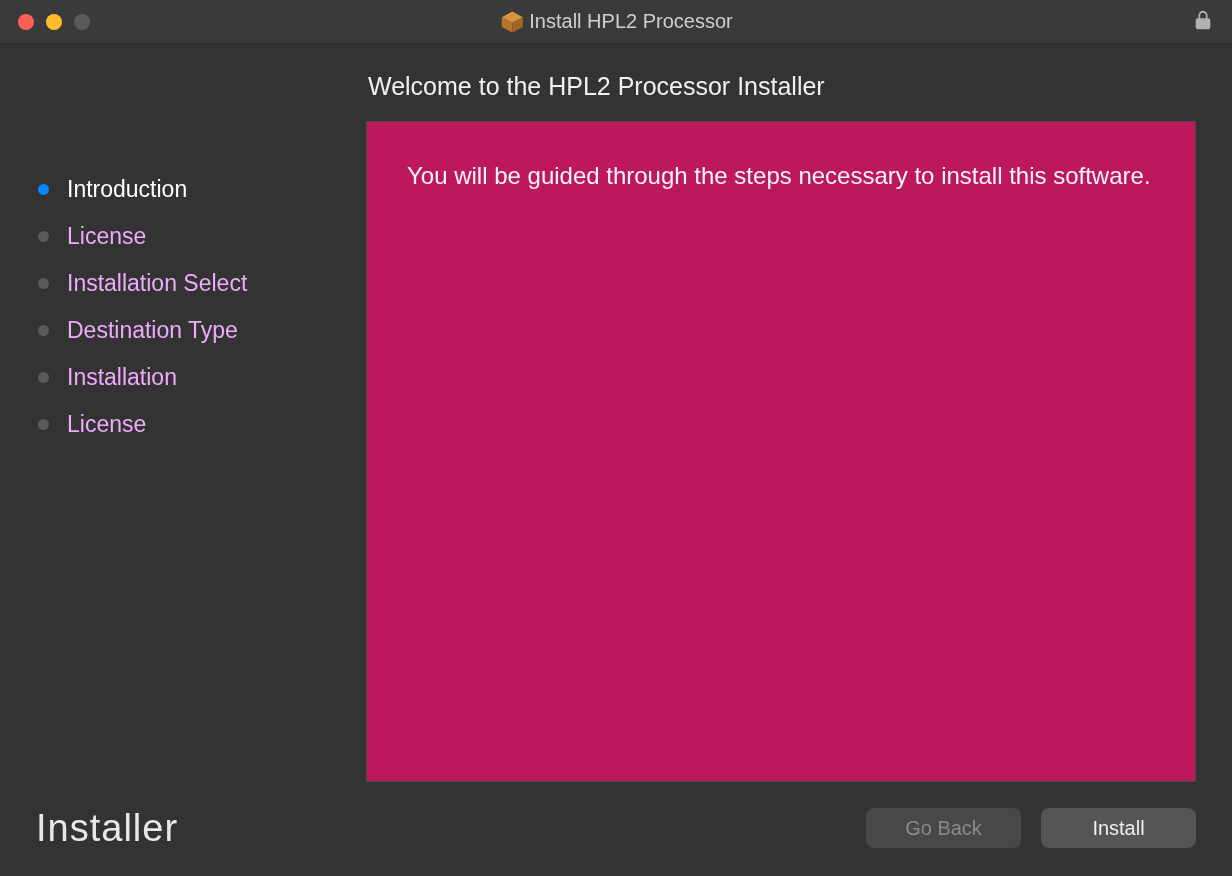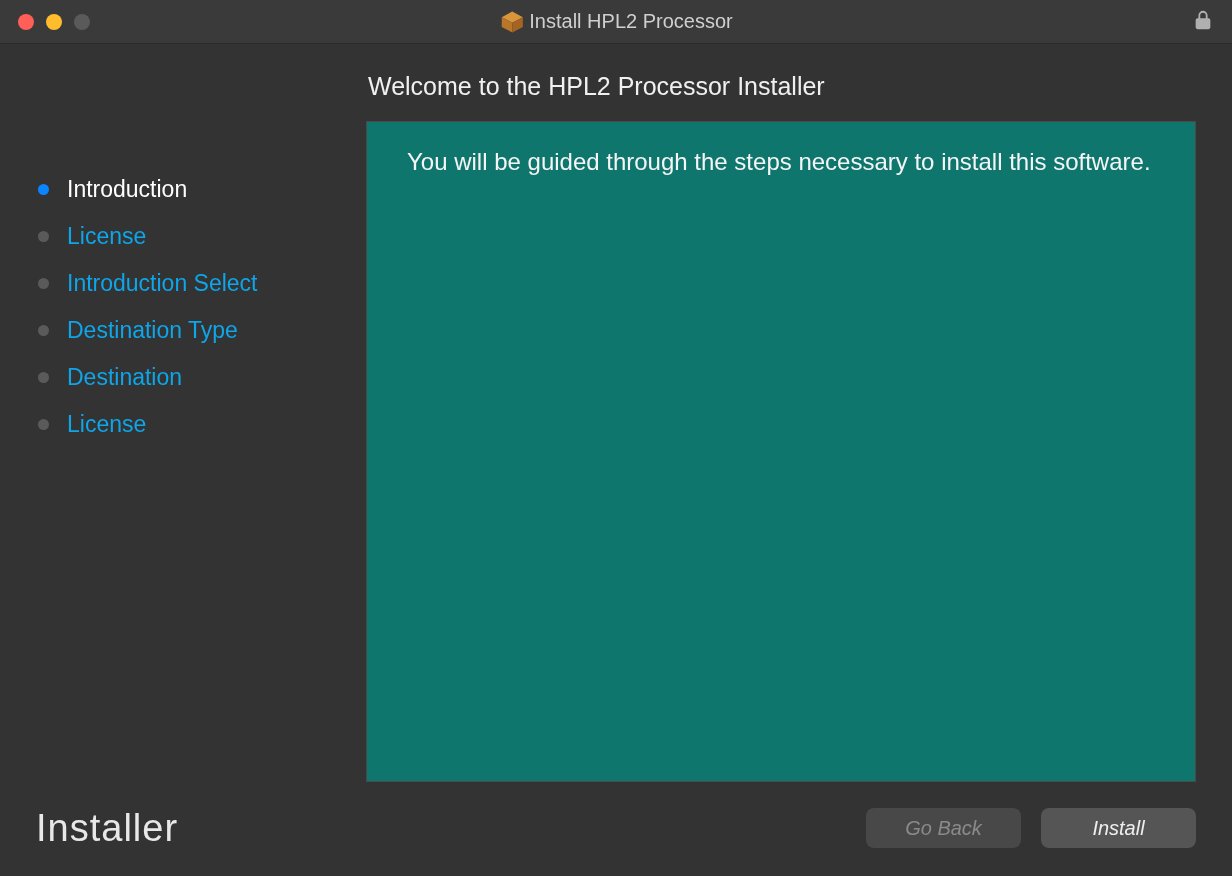--- a/index.html
+++ b/index.html
@@ -77,21 +77,21 @@
     .sidebar {
       width: 330px;
       padding-top: 122px;
       padding-left: 2px;
     }
     .step-item {
       display: flex;
       align-items: center;
       gap: 18px;
       padding: 10px 0;
-      color: #0ea5e9;
+      color: #f0abfc;
       font-size: 23px;
     }
     .step-bullet {
       width: 11px;
       height: 11px;
       border-radius: 50%;
       background: #5a5a5a;
       flex-shrink: 0;
     }
     .step-item.active {
@@ -110,23 +110,23 @@
     }
     .page-title {
       color: #f0f0f0;
       font-size: 25px;
       font-weight: 500;
       margin-bottom: 20px;
       padding-left: 2px;
     }
     .content-box {
       flex: 1;
-      background: #0f766e;
+      background: #be185d;
       border: 1px solid #4a4a4a;
-      padding: 24px 40px;
+      padding: 38px 40px;
       color: #f5f5f5;
       font-size: 24px;
       line-height: 1.35;
     }
     .footer {
       display: flex;
       align-items: center;
       justify-content: space-between;
       padding-top: 22px;
       height: 70px;
@@ -145,21 +145,20 @@
     .btn {
       min-width: 155px;
       height: 40px;
       border-radius: 8px;
       border: none;
       font-size: 20px;
       font-family: inherit;
       cursor: pointer;
       background: #555555;
       color: #eeeeee;
-      font-style: italic;
     }
     .btn:disabled {
       background: #484848;
       color: #8a8a8a;
       cursor: default;
     }
   </style>
 </head>
 <body>
 
@@ -193,29 +192,29 @@
         <div class="step-item active">
           <span class="step-bullet"></span>
           <span>Introduction</span>
         </div>
         <div class="step-item">
           <span class="step-bullet"></span>
           <span>License</span>
         </div>
         <div class="step-item">
           <span class="step-bullet"></span>
-          <span>Introduction Select</span>
+          <span>Installation Select</span>
         </div>
         <div class="step-item">
           <span class="step-bullet"></span>
           <span>Destination Type</span>
         </div>
         <div class="step-item">
           <span class="step-bullet"></span>
-          <span>Destination</span>
+          <span>Installation</span>
         </div>
         <div class="step-item">
           <span class="step-bullet"></span>
           <span>License</span>
         </div>
       </div>
 
       <div class="main-panel">
         <div class="page-title">Welcome to the HPL2 Processor Installer</div>
         <div class="content-box">

